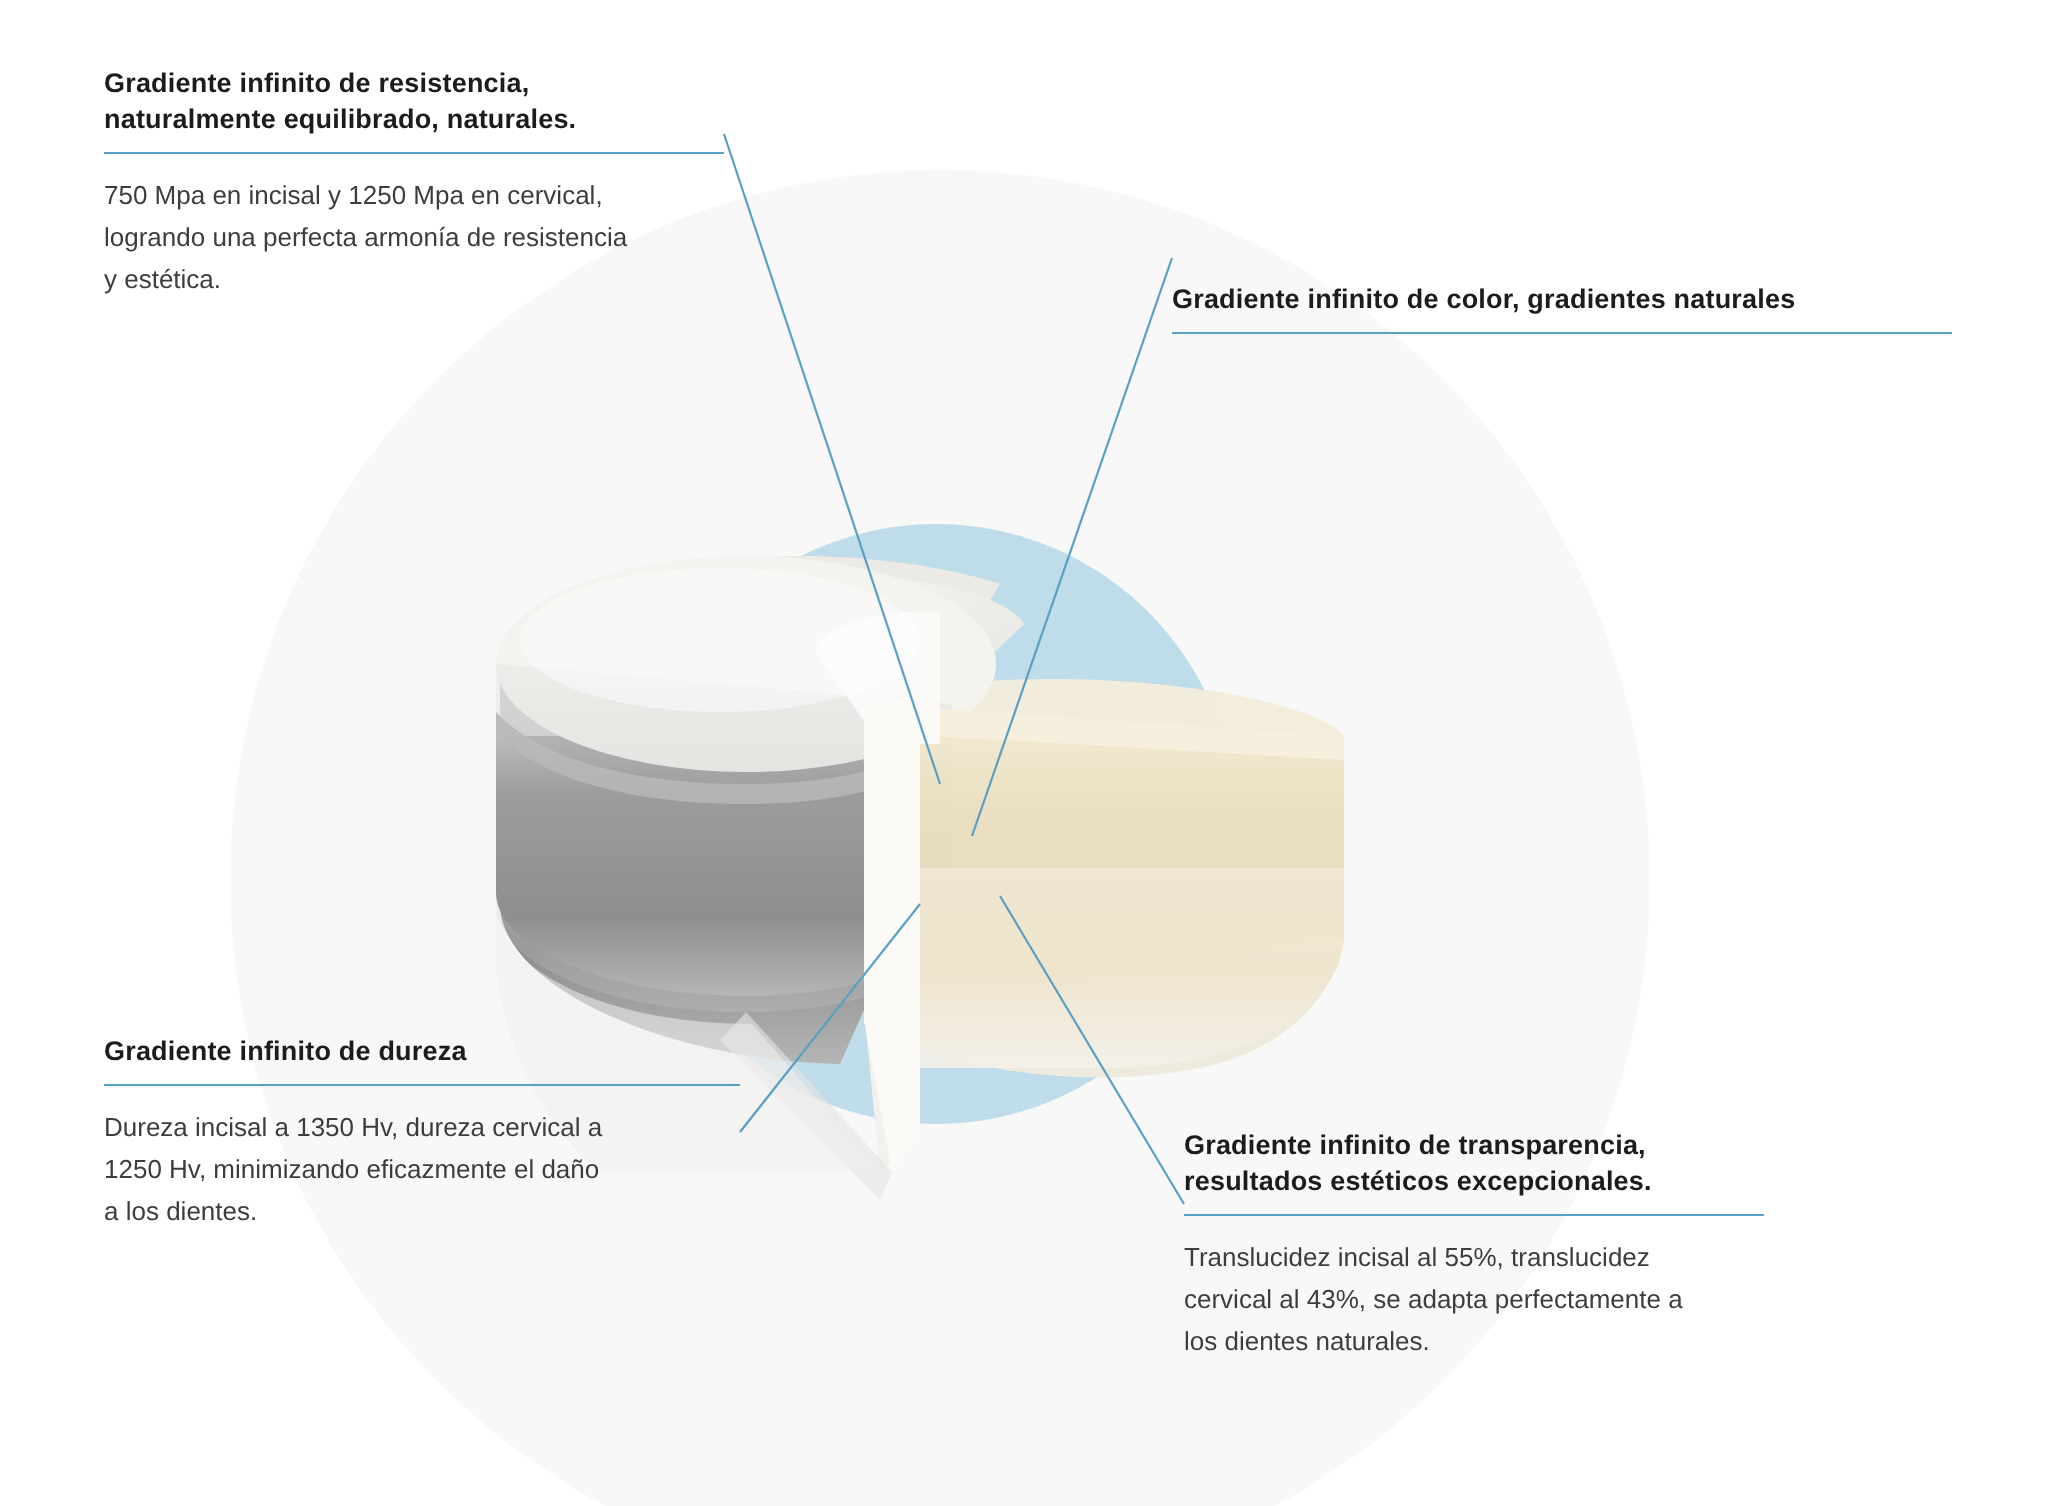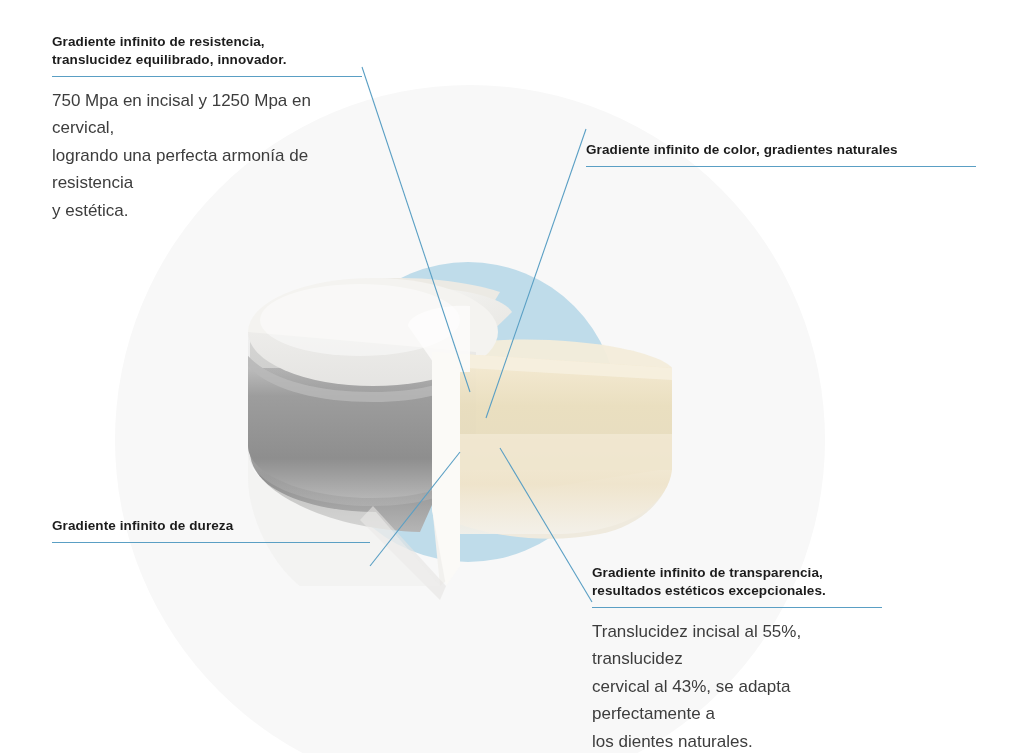--- a/index.html
+++ b/index.html
@@ -42,21 +42,21 @@
     margin: 0 0 7px 0;
     white-space: pre-line;
   }
   .callout .rule {
     height: 1px;
     background: #5a9fc4;
     width: 100%;
     margin: 0 0 10px 0;
   }
   .callout .body {
-    font-size: 17px;
+    font-size: 13px;
     color: #3d3d3d;
     line-height: 1.62;
     margin: 0;
     white-space: pre-line;
     font-weight: normal;
   }
 
   #callout-resistencia { left: 52px;  top: 33px;  width: 310px; }
   #callout-color       { left: 586px; top: 93px;  width: 390px; margin-top: 48px; }
   #callout-dureza      { left: 52px;  top: 517px; width: 318px; }
@@ -159,35 +159,38 @@
     <g stroke="#5a9fc4" stroke-width="1.1" fill="none">
       <path d="M362 67 L470 392"></path>
       <path d="M586 129 L486 418"></path>
       <path d="M370 566 L460 452"></path>
       <path d="M592 602 L500 448"></path>
     </g>
   </svg>
 
   <div class="callout" id="callout-resistencia">
     <div class="title">Gradiente infinito de resistencia,
-translucidez equilibrado, innovador.</div>
+naturalmente equilibrado, naturales.</div>
     <div class="rule"></div>
     <div class="body">750 Mpa en incisal y 1250 Mpa en cervical,
 logrando una perfecta armonía de resistencia
 y estética.</div>
   </div>
 
   <div class="callout" id="callout-color">
     <div class="title">Gradiente infinito de color, gradientes naturales</div>
     <div class="rule"></div>
   </div>
 
   <div class="callout" id="callout-dureza">
     <div class="title">Gradiente infinito de dureza</div>
     <div class="rule"></div>
+    <div class="body">Dureza incisal a 1350 Hv, dureza cervical a
+1250 Hv, minimizando eficazmente el daño
+a los dientes.</div>
   </div>
 
   <div class="callout" id="callout-transp">
     <div class="title">Gradiente infinito de transparencia,
 resultados estéticos excepcionales.</div>
     <div class="rule"></div>
     <div class="body">Translucidez incisal al 55%, translucidez
 cervical al 43%, se adapta perfectamente a
 los dientes naturales.</div>
   </div>

